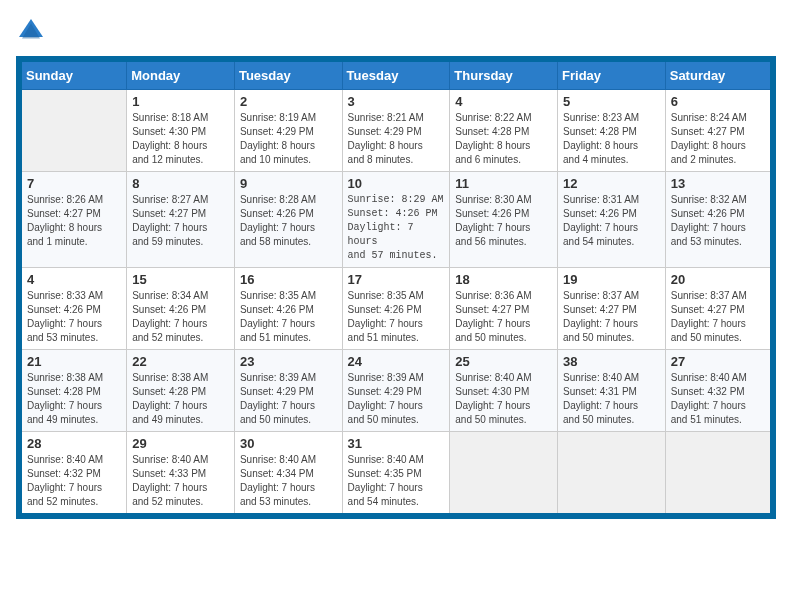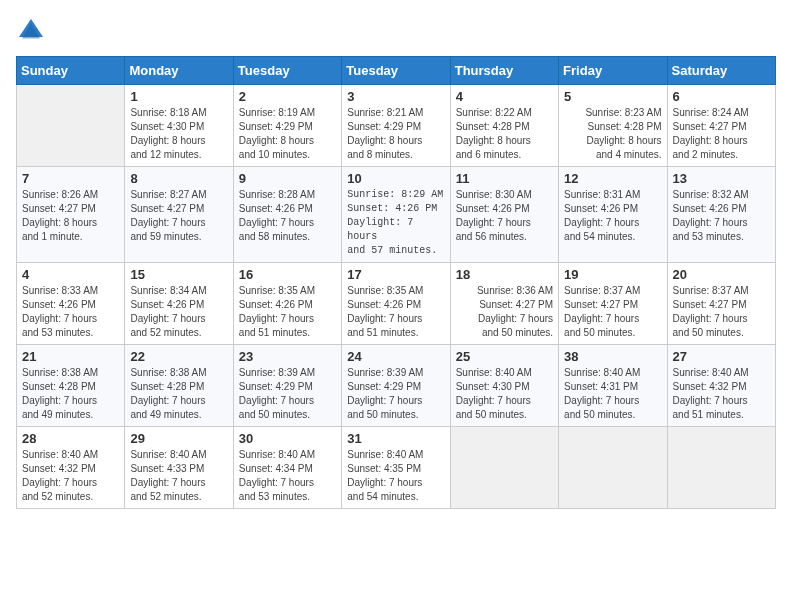--- a/index.html
+++ b/index.html
@@ -40,21 +40,21 @@
       font-weight: bold;
       color: #333;
     }
     .location {
       font-size: 15px;
       color: #555;
     }
     .calendar {
       width: 100%;
       border-collapse: collapse;
-      border: 1px solid #0369a1;
+      border: 6px solid #0369a1;
     }
     .calendar th {
       background: #2a7dc9;
       color: #fff;
       font-size: 13px;
       font-weight: bold;
       padding: 6px 4px;
       text-align: left;
       border: 1px solid #1a6ab0;
     }
@@ -143,21 +143,21 @@
         </td>
         <td>
           <span class="day-number">4</span>
           <div class="day-info" style="white-space: pre-line;">Sunrise: 8:22 AM
 Sunset: 4:28 PM
 Daylight: 8 hours
 and 6 minutes.</div>
         </td>
         <td>
           <span class="day-number">5</span>
-          <div class="day-info" style="white-space: pre-line; text-align: right;">Sunrise: 8:23 AM
+          <div class="day-info" style="white-space: pre-line;">Sunrise: 8:23 AM
 Sunset: 4:28 PM
 Daylight: 8 hours
 and 4 minutes.</div>
         </td>
         <td>
           <span class="day-number">6</span>
           <div class="day-info" style="white-space: pre-line;">Sunrise: 8:24 AM
 Sunset: 4:27 PM
 Daylight: 8 hours
 and 2 minutes.</div>
@@ -238,21 +238,21 @@
         </td>
         <td>
           <span class="day-number">17</span>
           <div class="day-info" style="white-space: pre-line;">Sunrise: 8:35 AM
 Sunset: 4:26 PM
 Daylight: 7 hours
 and 51 minutes.</div>
         </td>
         <td>
           <span class="day-number">18</span>
-          <div class="day-info" style="white-space: pre-line; text-align: right;">Sunrise: 8:36 AM
+          <div class="day-info" style="white-space: pre-line;">Sunrise: 8:36 AM
 Sunset: 4:27 PM
 Daylight: 7 hours
 and 50 minutes.</div>
         </td>
         <td>
           <span class="day-number">19</span>
           <div class="day-info" style="white-space: pre-line;">Sunrise: 8:37 AM
 Sunset: 4:27 PM
 Daylight: 7 hours
 and 50 minutes.</div>

